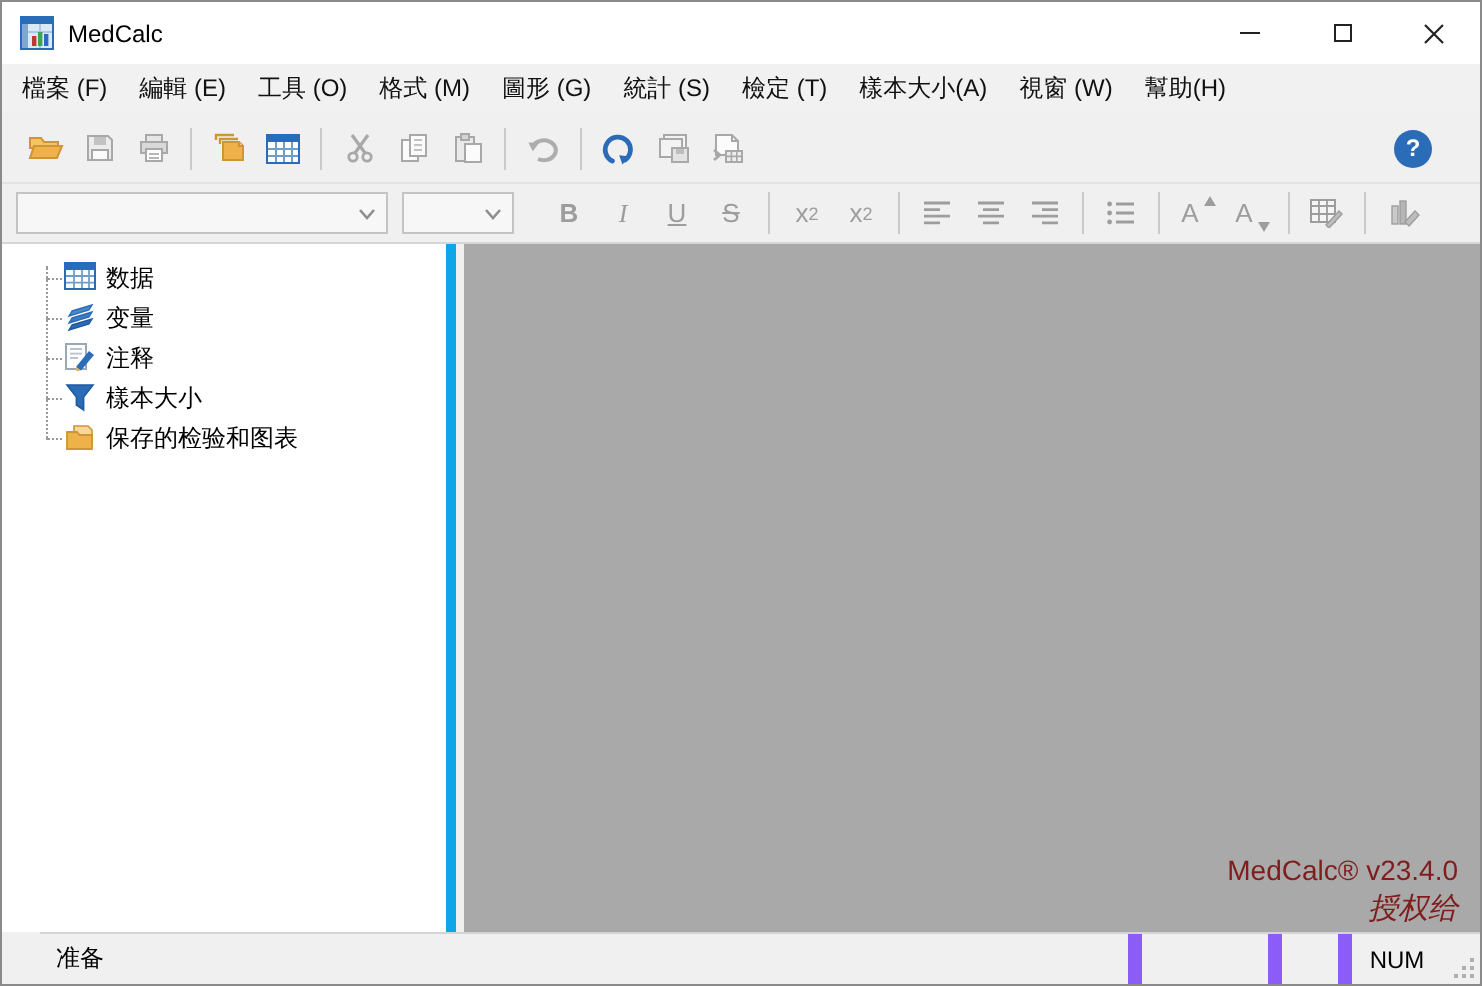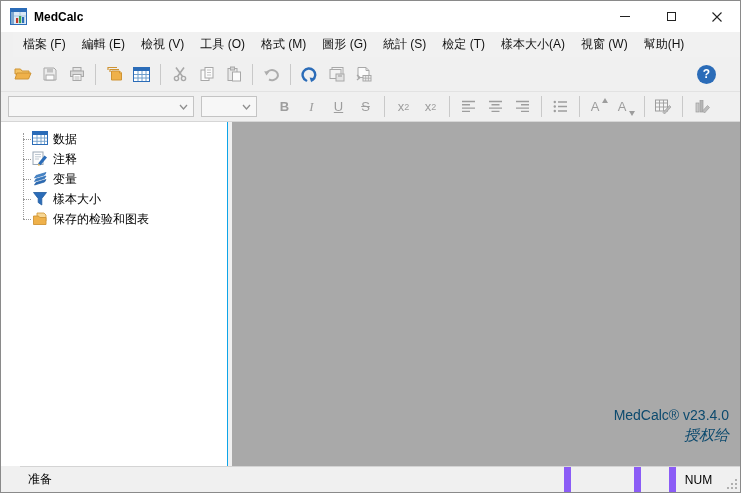--- a/index.html
+++ b/index.html
@@ -2,29 +2,29 @@
 <html><head>
 <meta charset="utf-8">
 <style>
   * { box-sizing: border-box; margin: 0; padding: 0; }
   body { background:#ffffff; font-family:"Liberation Sans","DejaVu Sans",sans-serif; }
   .window{
     width:741px;height:493px;border:1px solid #8a8a8a;background:#f0f0f0;
     display:flex;flex-direction:column;overflow:hidden;
   }
   
-  .titlebar{height:31px;background:#ffffff;display:flex;align-items:center;flex:0 0 auto;font-weight:bold;}
+  .titlebar{height:31px;background:#ffffff;display:flex;align-items:center;flex:0 0 auto;}
   .app-icon{width:17px;height:17px;margin:0 7px 0 9px;display:flex;}
   .title-text{font-size:12px;color:#000;}
   .win-controls{margin-left:auto;display:flex;height:100%;}
   .wbtn{width:46px;height:100%;display:flex;align-items:center;justify-content:center;cursor:default;}
   .glyph-min{width:10px;height:1px;background:#222;display:block;}
   .glyph-max{width:9px;height:9px;border:1px solid #222;display:block;}
   
-  .menubar{height:25px;background:#f1f1f1;display:flex;align-items:center;padding-left:2px;flex:0 0 auto;margin-left:12px;}
+  .menubar{height:25px;background:#f1f1f1;display:flex;align-items:center;padding-left:2px;flex:0 0 auto;}
   .menu-item{font-size:12px;color:#111;padding:0 8px;line-height:25px;white-space:nowrap;}
   
   .toolbar{display:flex;align-items:center;background:#f0f0f0;flex:0 0 auto;}
   .tb1{height:35px;padding-left:8px;border-bottom:1px solid #e2e2e2;}
   .tb2{height:30px;padding-left:7px;border-bottom:1px solid #d6d6d6;}
   .tbtn{width:27px;height:26px;display:flex;align-items:center;justify-content:center;}
   .tsep{width:1px;height:21px;background:#c9c9c9;margin:0 5px;flex:0 0 auto;}
   .help-btn{margin-left:auto;margin-right:24px;width:19px;height:19px;border-radius:50%;
     background:#2b6cb8;color:#fff;font-weight:bold;font-size:12px;display:flex;align-items:center;justify-content:center;}
   
@@ -40,28 +40,28 @@
   .fb-underline{text-decoration:underline;}
   .fb-strike{text-decoration:line-through;}
   .fx sub,.fx sup{font-size:9px;color:#9d9d9d;}
   .fontsize-btn{position:relative;}
   .tri{position:absolute;width:0;height:0;border-left:3.5px solid transparent;border-right:3.5px solid transparent;}
   .tri-up{border-bottom:5px solid #9d9d9d;top:3px;right:4px;}
   .tri-down{border-top:5px solid #9d9d9d;bottom:3px;right:4px;}
   .fontsize-btn .letter{margin-right:7px;}
   
   .content{flex:1 1 auto;display:flex;min-height:0;background:#f0f0f0;}
-  .tree-panel{width:227px;background:#fff;border-right:1px solid #0ea5e9;position:relative;padding-top:7px;flex:0 0 auto;}
+  .tree-panel{width:227px;background:#fff;border-right:5px solid #0ea5e9;position:relative;padding-top:7px;flex:0 0 auto;}
   .tree-vline{position:absolute;left:22px;top:11px;height:86px;border-left:1px dotted #9a9a9a;}
   .tree-item{height:20px;display:flex;align-items:center;padding-left:31px;position:relative;font-size:12px;color:#000;}
   .tree-item .stub{position:absolute;left:22px;top:10px;width:8px;border-top:1px dotted #9a9a9a;}
   .tree-item .ticon{width:16px;height:16px;margin-right:5px;display:flex;flex:0 0 auto;}
   .splitter{width:4px;background:#f0f0f0;flex:0 0 auto;}
   .workspace{flex:1 1 auto;background:#a9a9a9;position:relative;}
-  .watermark{position:absolute;right:11px;bottom:21px;text-align:right;color:#0c4a6e;}
+  .watermark{position:absolute;right:11px;bottom:1px;text-align:right;color:#7f1d1d;}
   .wm1{font-size:14px;line-height:19px;}
   .wm2{font-size:15px;line-height:20px;font-style:italic;}
   
   .statusbar{height:26px;background:#f0f0f0;border-top:1px solid #d4d4d4;display:flex;align-items:center;font-size:12px;color:#000;flex:0 0 auto;margin-left:19px;}
   .status-ready{flex:1;padding-left:8px;}
   .pane{height:100%;border-left:7px solid #8b5cf6;display:flex;align-items:center;justify-content:center;}
   .pane-a{width:70px;} .pane-b{width:35px;} .pane-num{width:52px;}
   .grip{width:19px;height:100%;display:flex;align-items:flex-end;justify-content:flex-end;padding:0 2px 2px 0;}
   svg{display:block;}
 </style>
@@ -95,21 +95,20 @@
         <svg width="10" height="10" viewBox="0 0 10 10">
             <path d="M0.5 0.5 L9.5 9.5 M9.5 0.5 L0.5 9.5" stroke="#222" stroke-width="1.1"></path>
           </svg>
       </div>
     </div>
   </div>
 
   <div class="menubar">
     <span class="menu-item">檔案 (F)</span>
     <span class="menu-item">編輯 (E)</span>
-    <span class="menu-item">檢視 (V)</span>
     <span class="menu-item">工具 (O)</span>
     <span class="menu-item">格式 (M)</span>
     <span class="menu-item">圖形 (G)</span>
     <span class="menu-item">統計 (S)</span>
     <span class="menu-item">檢定 (T)</span>
     <span class="menu-item">樣本大小(A)</span>
     <span class="menu-item">視窗 (W)</span>
     <span class="menu-item">幫助(H)</span>
   </div>
 
@@ -304,38 +303,38 @@
             <rect x="1" y="1" width="14" height="3" fill="#2b6cb8"></rect>
             <path d="M1 7 h14 M1 10.3 h14 M5 4 v9 M9 4 v9 M12.5 4 v9" stroke="#6f9ecb" stroke-width="0.9" fill="none"></path>
           </svg>
         </span>
         <span>数据</span>
       </div>
       <div class="tree-item">
         <span class="stub"></span>
         <span class="ticon">
           <svg width="16" height="15" viewBox="0 0 16 15">
+            <path d="M4 4.5 L14 1.5 L12.5 4 L2.5 7 z" fill="#4a89c6" stroke="#2b6cb8" stroke-width="0.7"></path>
+            <path d="M4 8 L14 5 L12.5 7.5 L2.5 10.5 z" fill="#3a7bbd" stroke="#2b6cb8" stroke-width="0.7"></path>
+            <path d="M4 11.5 L14 8.5 L12.5 11 L2.5 14 z" fill="#2b6cb8" stroke="#205a9e" stroke-width="0.7"></path>
+          </svg>
+        </span>
+        <span>变量</span>
+      </div>
+      <div class="tree-item">
+        <span class="stub"></span>
+        <span class="ticon">
+          <svg width="16" height="15" viewBox="0 0 16 15">
             <rect x="1" y="1" width="10" height="12.5" fill="#fdfdfd" stroke="#9aa7b5"></rect>
             <path d="M3 3.5 h6 M3 5.8 h6 M3 8 h4" stroke="#b9c3cd" stroke-width="0.9"></path>
             <path d="M6 12.5 L12.5 4.5 L15 6.5 L8.5 14.2 z" fill="#2b6cb8"></path>
             <path d="M6 12.5 L6.2 14.8 L8.5 14.2" fill="#e8b54d"></path>
           </svg>
         </span>
         <span>注释</span>
-      </div>
-      <div class="tree-item">
-        <span class="stub"></span>
-        <span class="ticon">
-          <svg width="16" height="15" viewBox="0 0 16 15">
-            <path d="M4 4.5 L14 1.5 L12.5 4 L2.5 7 z" fill="#4a89c6" stroke="#2b6cb8" stroke-width="0.7"></path>
-            <path d="M4 8 L14 5 L12.5 7.5 L2.5 10.5 z" fill="#3a7bbd" stroke="#2b6cb8" stroke-width="0.7"></path>
-            <path d="M4 11.5 L14 8.5 L12.5 11 L2.5 14 z" fill="#2b6cb8" stroke="#205a9e" stroke-width="0.7"></path>
-          </svg>
-        </span>
-        <span>变量</span>
       </div>
       <div class="tree-item">
         <span class="stub"></span>
         <span class="ticon">
           <svg width="16" height="15" viewBox="0 0 16 15">
             <path d="M1.5 1.5 h13 L9.8 7.5 v6.5 L6.2 11.5 v-4 z" fill="#2b6cb8" stroke="#205a9e" stroke-width="0.8"></path>
           </svg>
         </span>
         <span>樣本大小</span>
       </div>

